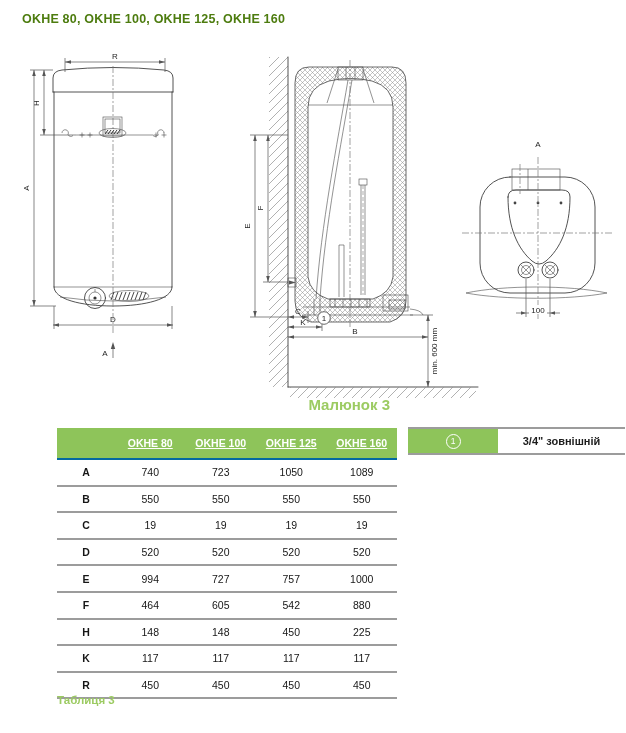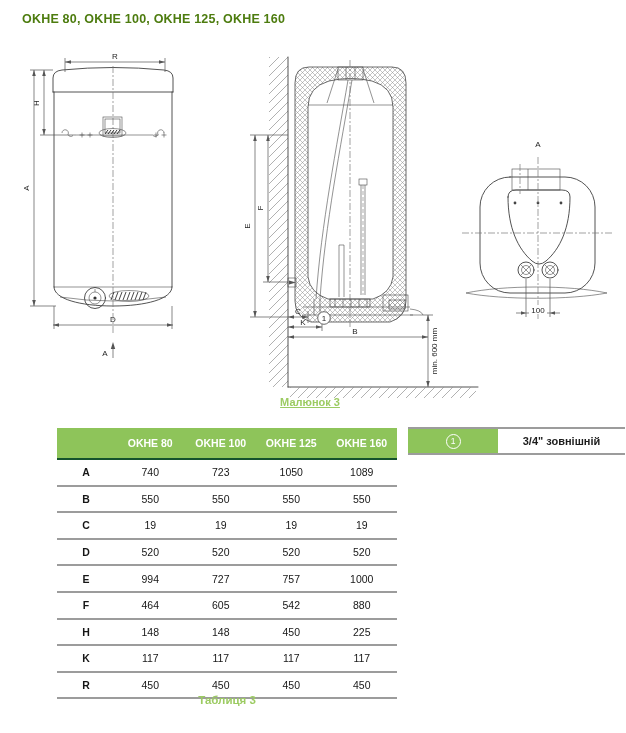--- a/index.html
+++ b/index.html
@@ -8,30 +8,30 @@
   .title { position:absolute; left:22px; top:12px; font-size:12.5px;
            font-weight:bold; color:#4d7c0f; letter-spacing:.2px; }
   svg { position:absolute; overflow:visible; }
   svg text { font-family:"Liberation Sans", sans-serif; fill:#2c2c2c; }
   .ln  { fill:none; stroke:#3f3f3f; stroke-width:0.9; stroke-linecap:round; }
   .thin{ fill:none; stroke:#4a4a4a; stroke-width:0.6; }
   .dim { fill:none; stroke:#555; stroke-width:0.7; }
   .dd  { fill:none; stroke:#7a7a7a; stroke-width:0.7; stroke-dasharray:7 2 2 2; }
   .arr { fill:#555; stroke:none; }
   .dl  { font-size:8px; fill:#1d1d1d; }
-  .fig-caption { position:absolute; top:396px; left:230px; width:160px; text-align:center;
-                 font-size:11px; font-weight:bold; color:#9CCB62;text-decoration:underline; }
+  .fig-caption { position:absolute; top:396px; left:230px; width:160px; text-align:right;
+                 font-size:15px; font-weight:bold; color:#9CCB62; }
   .tbl-wrap { position:absolute; left:57px; top:428px; width:340px; }
   table { border-collapse:collapse; width:100%; table-layout:fixed; }
   thead th { background:#8EC45A; color:#fff; font-size:10.5px; font-weight:bold;
-             height:30px; border-bottom:2px solid #14532d; padding:0; }
+             height:30px; border-bottom:2px solid #0369a1; padding:0;text-decoration:underline; }
   tbody td { text-align:center; font-size:10.5px; color:#161616; height:24.6px;
              border-bottom:2px solid #9c9c9c; padding:0; }
   td.lbl { font-weight:bold; }
-  .tbl-caption { position:absolute; left:57px; top:694px; width:340px; text-align:center;
+  .tbl-caption { position:absolute; left:57px; top:694px; width:340px; 
                  font-size:11.5px; font-weight:bold; color:#9CCB62; }
   .legend { position:absolute; left:408px; top:427px; width:217px; height:24px;
             display:flex; border-top:2px solid #9c9c9c; border-bottom:2px solid #9c9c9c; }
   .legend-sym { width:90px; background:#8EC45A; display:flex; align-items:center; justify-content:center; }
   .callout-circle { width:13px; height:13px; border:1.2px solid #fff; border-radius:50%;
                     color:#fff; font-size:8.5px; line-height:13px; text-align:center; }
   .legend-text { flex:1; display:flex; align-items:center; justify-content:center;
                  font-size:11px; font-weight:bold; color:#1d1d1d; background:#fff; }
 </style>
 </head>

